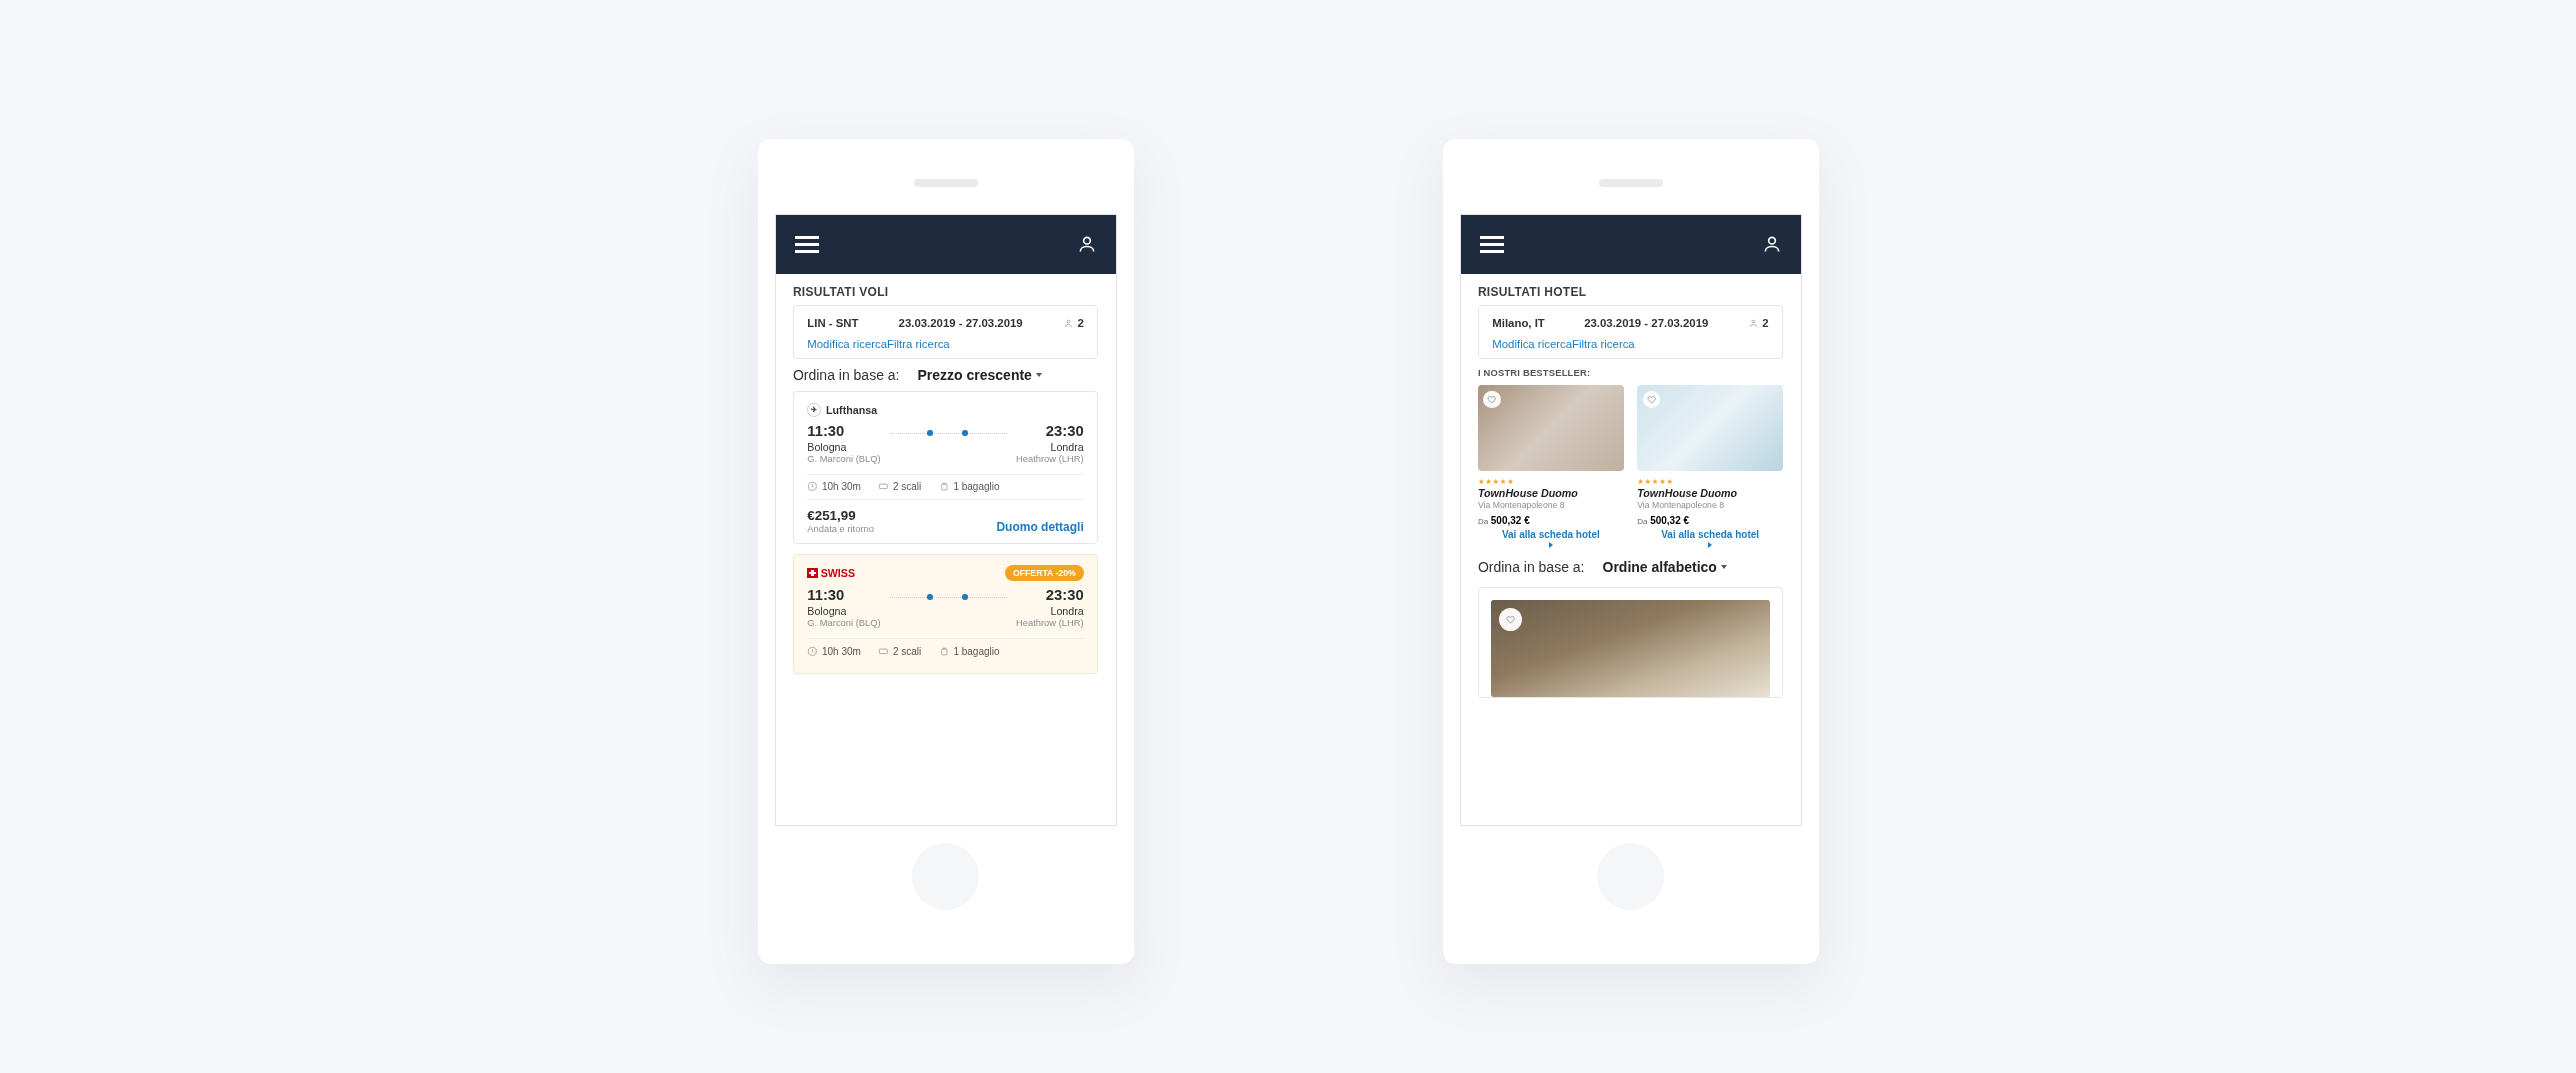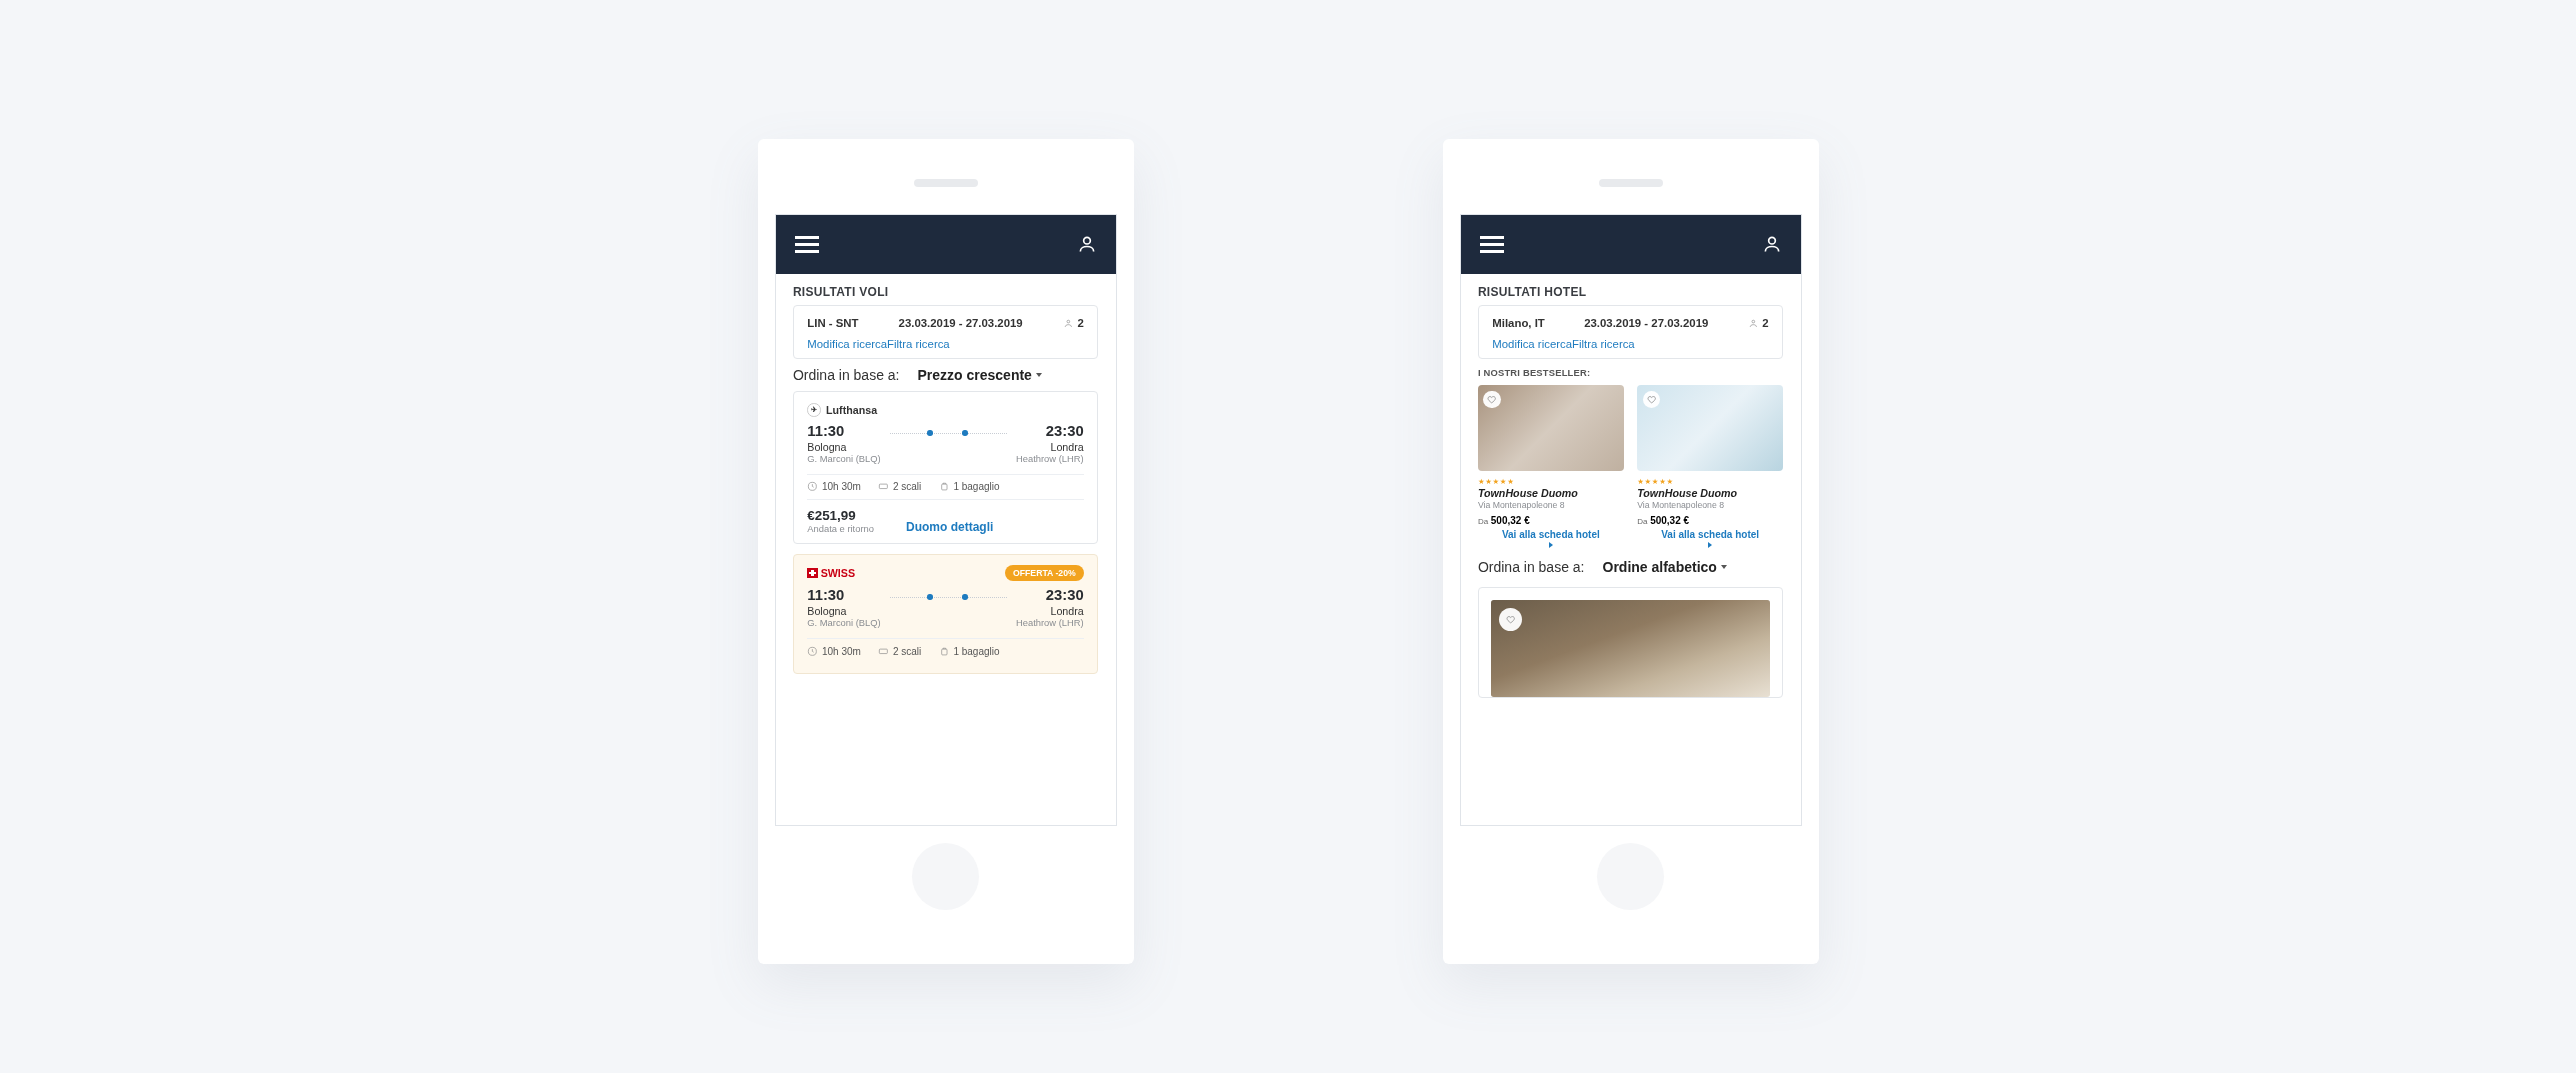--- a/index.html
+++ b/index.html
@@ -1,18 +1,18 @@
 <!DOCTYPE html>
 <html style="font-size:10.7px"><head>
 <meta charset="utf-8">
 <style>
 * { margin: 0; padding: 0; box-sizing: border-box; font-family: -apple-system, BlinkMacSystemFont, 'Segoe UI', sans-serif; }
 body { background: #f4f6f9; width: 2576px; height: 1073px; display: flex; align-items: center; justify-content: center; gap: 309px; }
 
-.phone-frame { background: #fff; border-radius: 6px; padding: 40px 27px 54px; box-shadow: 0 20px 54px rgba(120,130,150,0.12); display: flex; flex-direction: column; align-items: center; margin-top: 30px; }
+.phone-frame { background: #fff; border-radius: 13px; padding: 40px 27px 54px; box-shadow: 0 20px 54px rgba(120,130,150,0.12); display: flex; flex-direction: column; align-items: center; margin-top: 30px; }
 .frame-1 { width: 376px; height: 825px; }
 .frame-2 { width: 376px; height: 825px; }
 .speaker { width: 64px; height: 8px; background: #e8eaed; border-radius: 6.7px; margin-bottom: 27px; }
 .home-btn { width: 67px; height: 67px; border-radius: 50%; background: #f5f6f8; margin-top: 17px; }
 
 .screen { width: 342px; flex: 1; border: 1.3px solid #e0e4e9; overflow: hidden; display: flex; flex-direction: column; background:#fff; }
 .topbar { background: #1e2a3d; height: 59px; display: flex; align-items: center; justify-content: space-between; padding: 0 19px; }
 .hamburger { display: flex; flex-direction: column; gap: 4px; cursor: pointer; }
 .hamburger span { width: 24px; height: 2.7px; background: #fff; }
 .user-icon svg { width: 20px; height: 20px; }
@@ -46,21 +46,21 @@
 .t-time { font-size:14.8px; font-weight:700; color:#2a2d31; }
 .t-city { font-size:10.7px; color:#333; margin-top:1.3px; }
 .t-code { font-size:9.4px; color:#8a8d92; margin-top:0.7px; }
 .dots { flex:1; border-top:1.3px dotted #c8cdd4; margin:9.4px 9.4px 0; position:relative; height:1.3px; }
 .dots::before, .dots::after { content:""; position:absolute; width:5.4px; height:5.4px; background:#1e7bbf; border-radius:50%; top:-3.4px; }
 .dots::before { left:32%; }
 .dots::after { left:62%; }
 
 .inforow { display:flex; gap:17.4px; border-top:0.7px solid #eceff3; border-bottom:0.7px solid #eceff3; padding:6.7px 0; margin-top:9.4px; color:#555; font-size:10px; }
 .inforow .it { display:flex; align-items:center; gap:4px; }
-.pricerow { display:flex; justify-content:flex-start; align-items:flex-end; margin-top:8px;gap:32px; }
+.pricerow { display:flex; justify-content:space-between; align-items:flex-end; margin-top:8px;gap:32px; }
 .price-col .price { font-size:13.4px; font-weight:700; color:#2a2d31; }
 .price-col .sub { font-size:9.4px; color:#8a8d92; }
 .details-link { color:#1e7bbf; font-weight:700; font-size:12px; cursor:pointer; }
 
 
 .best-label { font-size:9.4px; font-weight:700; letter-spacing:0.2px; color:#555; padding:1.3px 17.4px 6.7px; }
 .best-row { display:flex; gap:13.4px; padding:0 17.4px 9.4px; }
 .hcard { flex:1; }
 .himg { width:100%; height:86px; border-radius:4px; background:linear-gradient(135deg,#a8937e 0%, #d6cbbf 50%, #bfb0a0 100%); position:relative; overflow:hidden; }
 .himg2 { background:linear-gradient(135deg,#cfe4ee 0%, #e9f2f7 50%, #b8d4e0 100%); }

